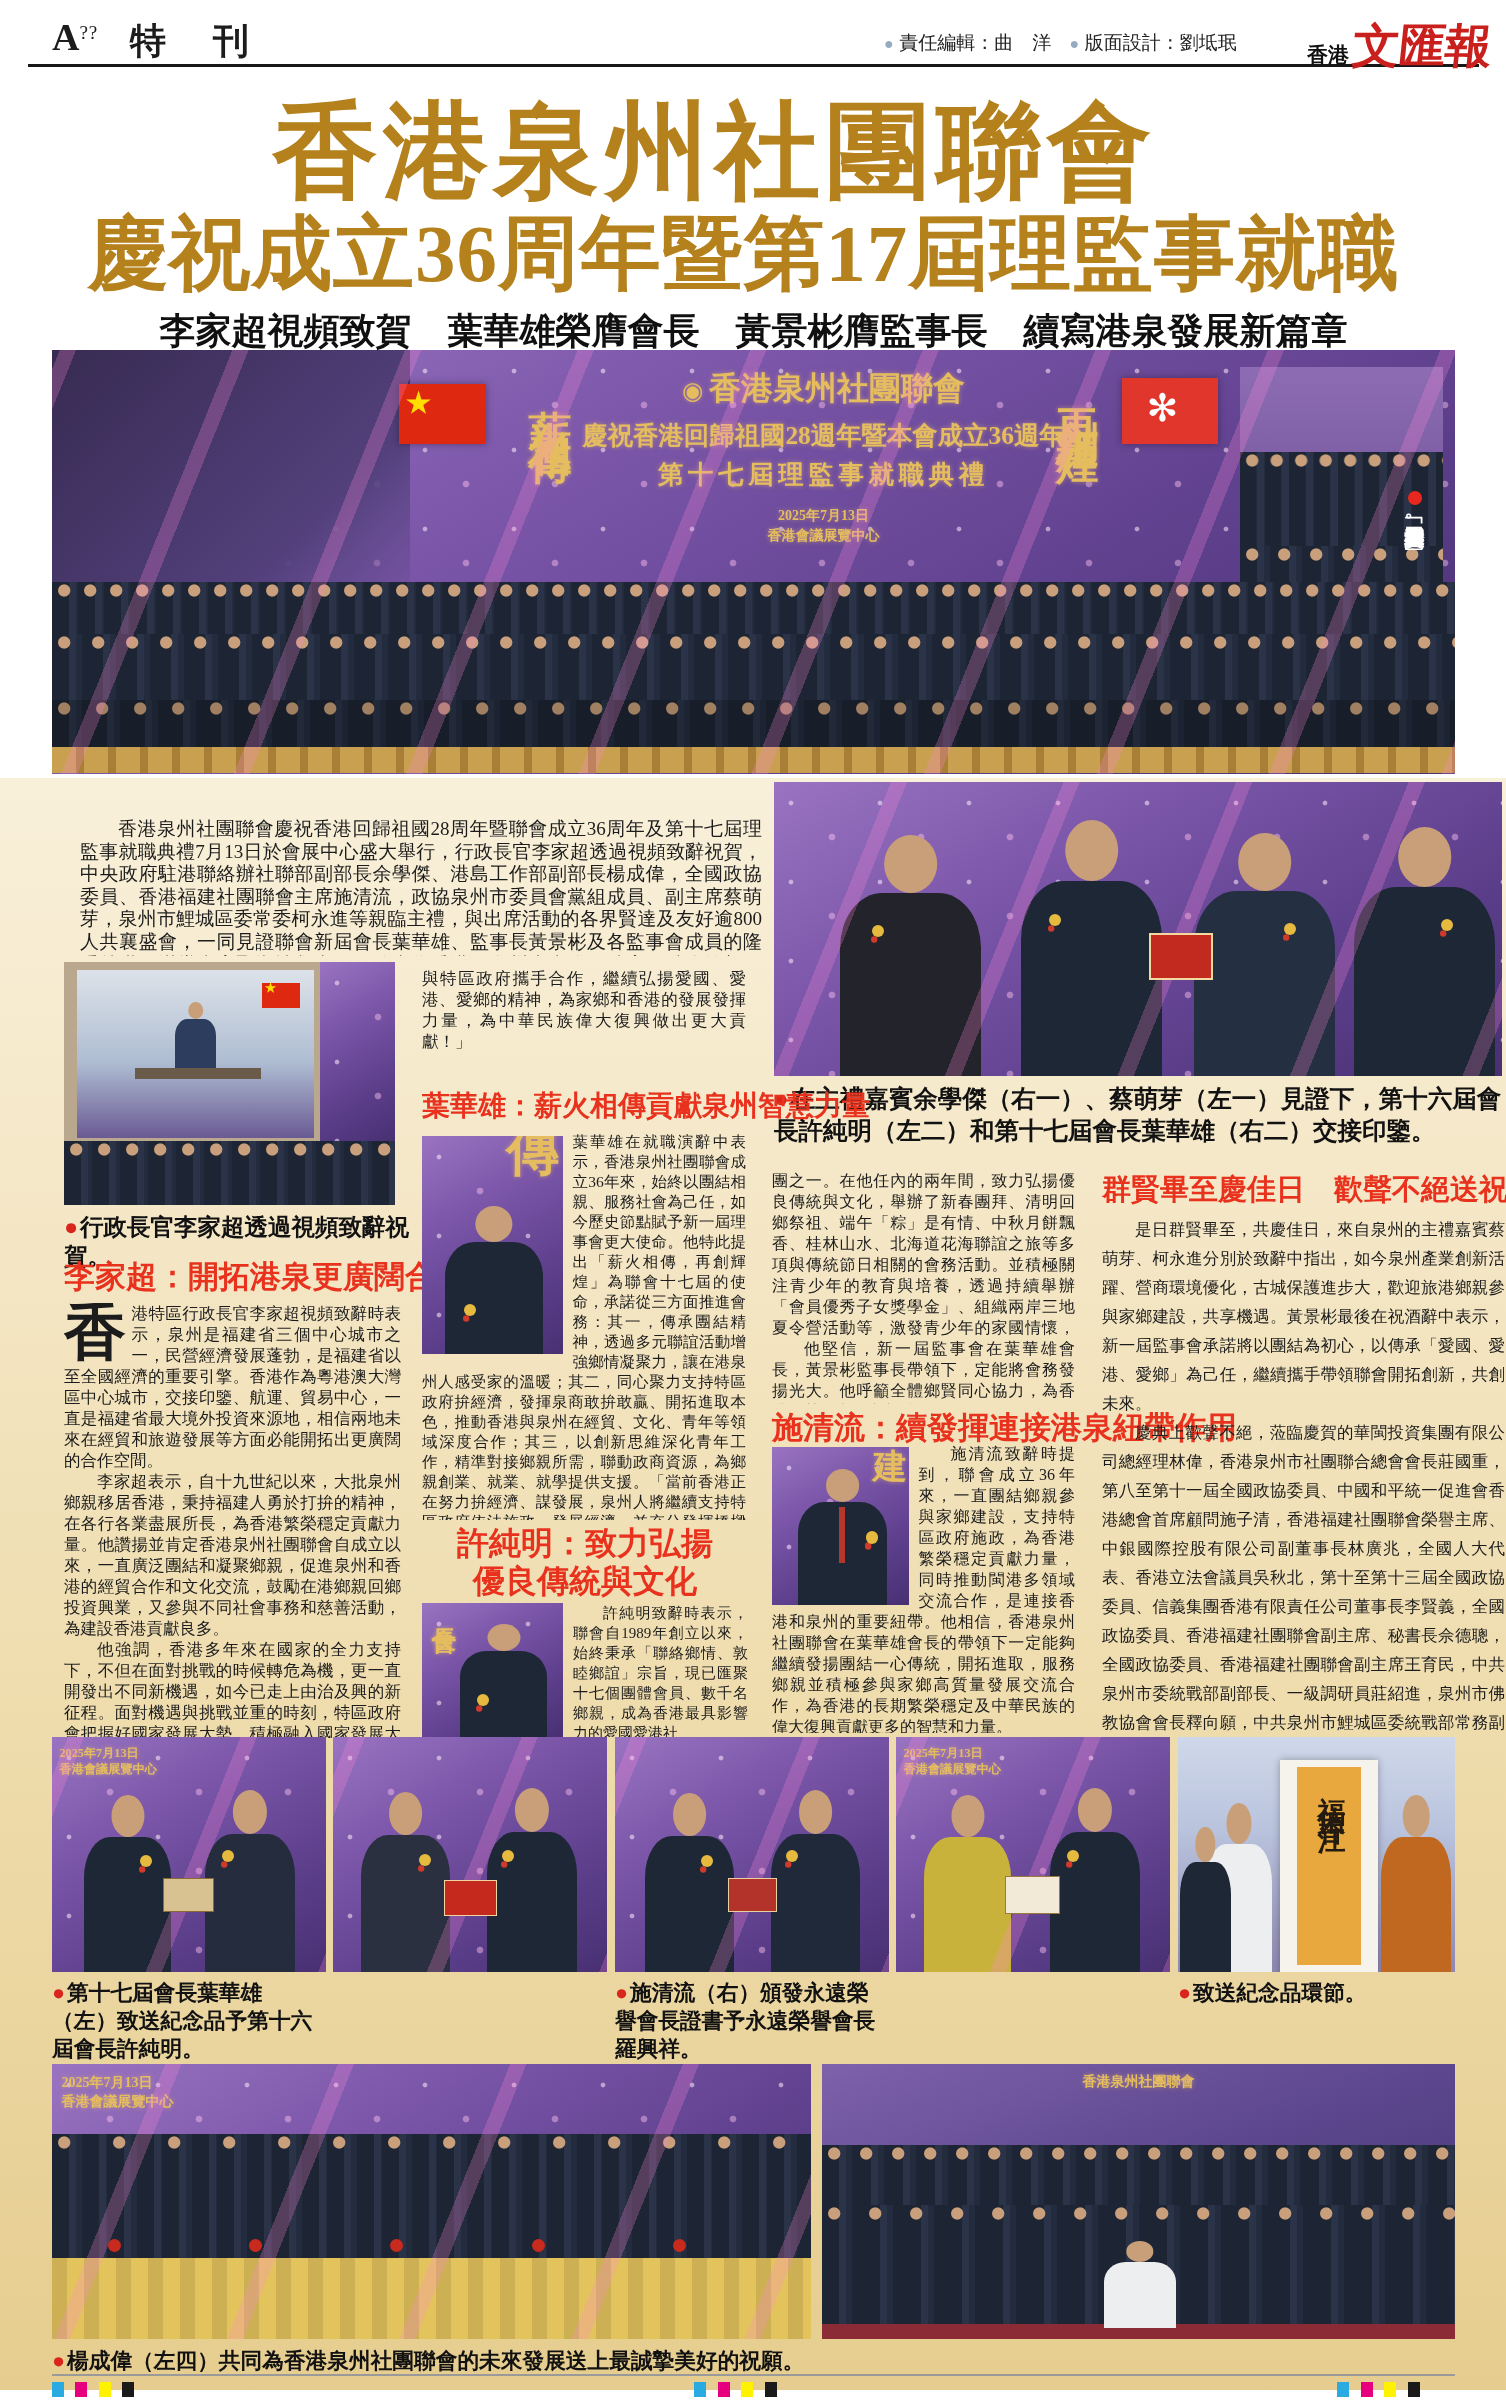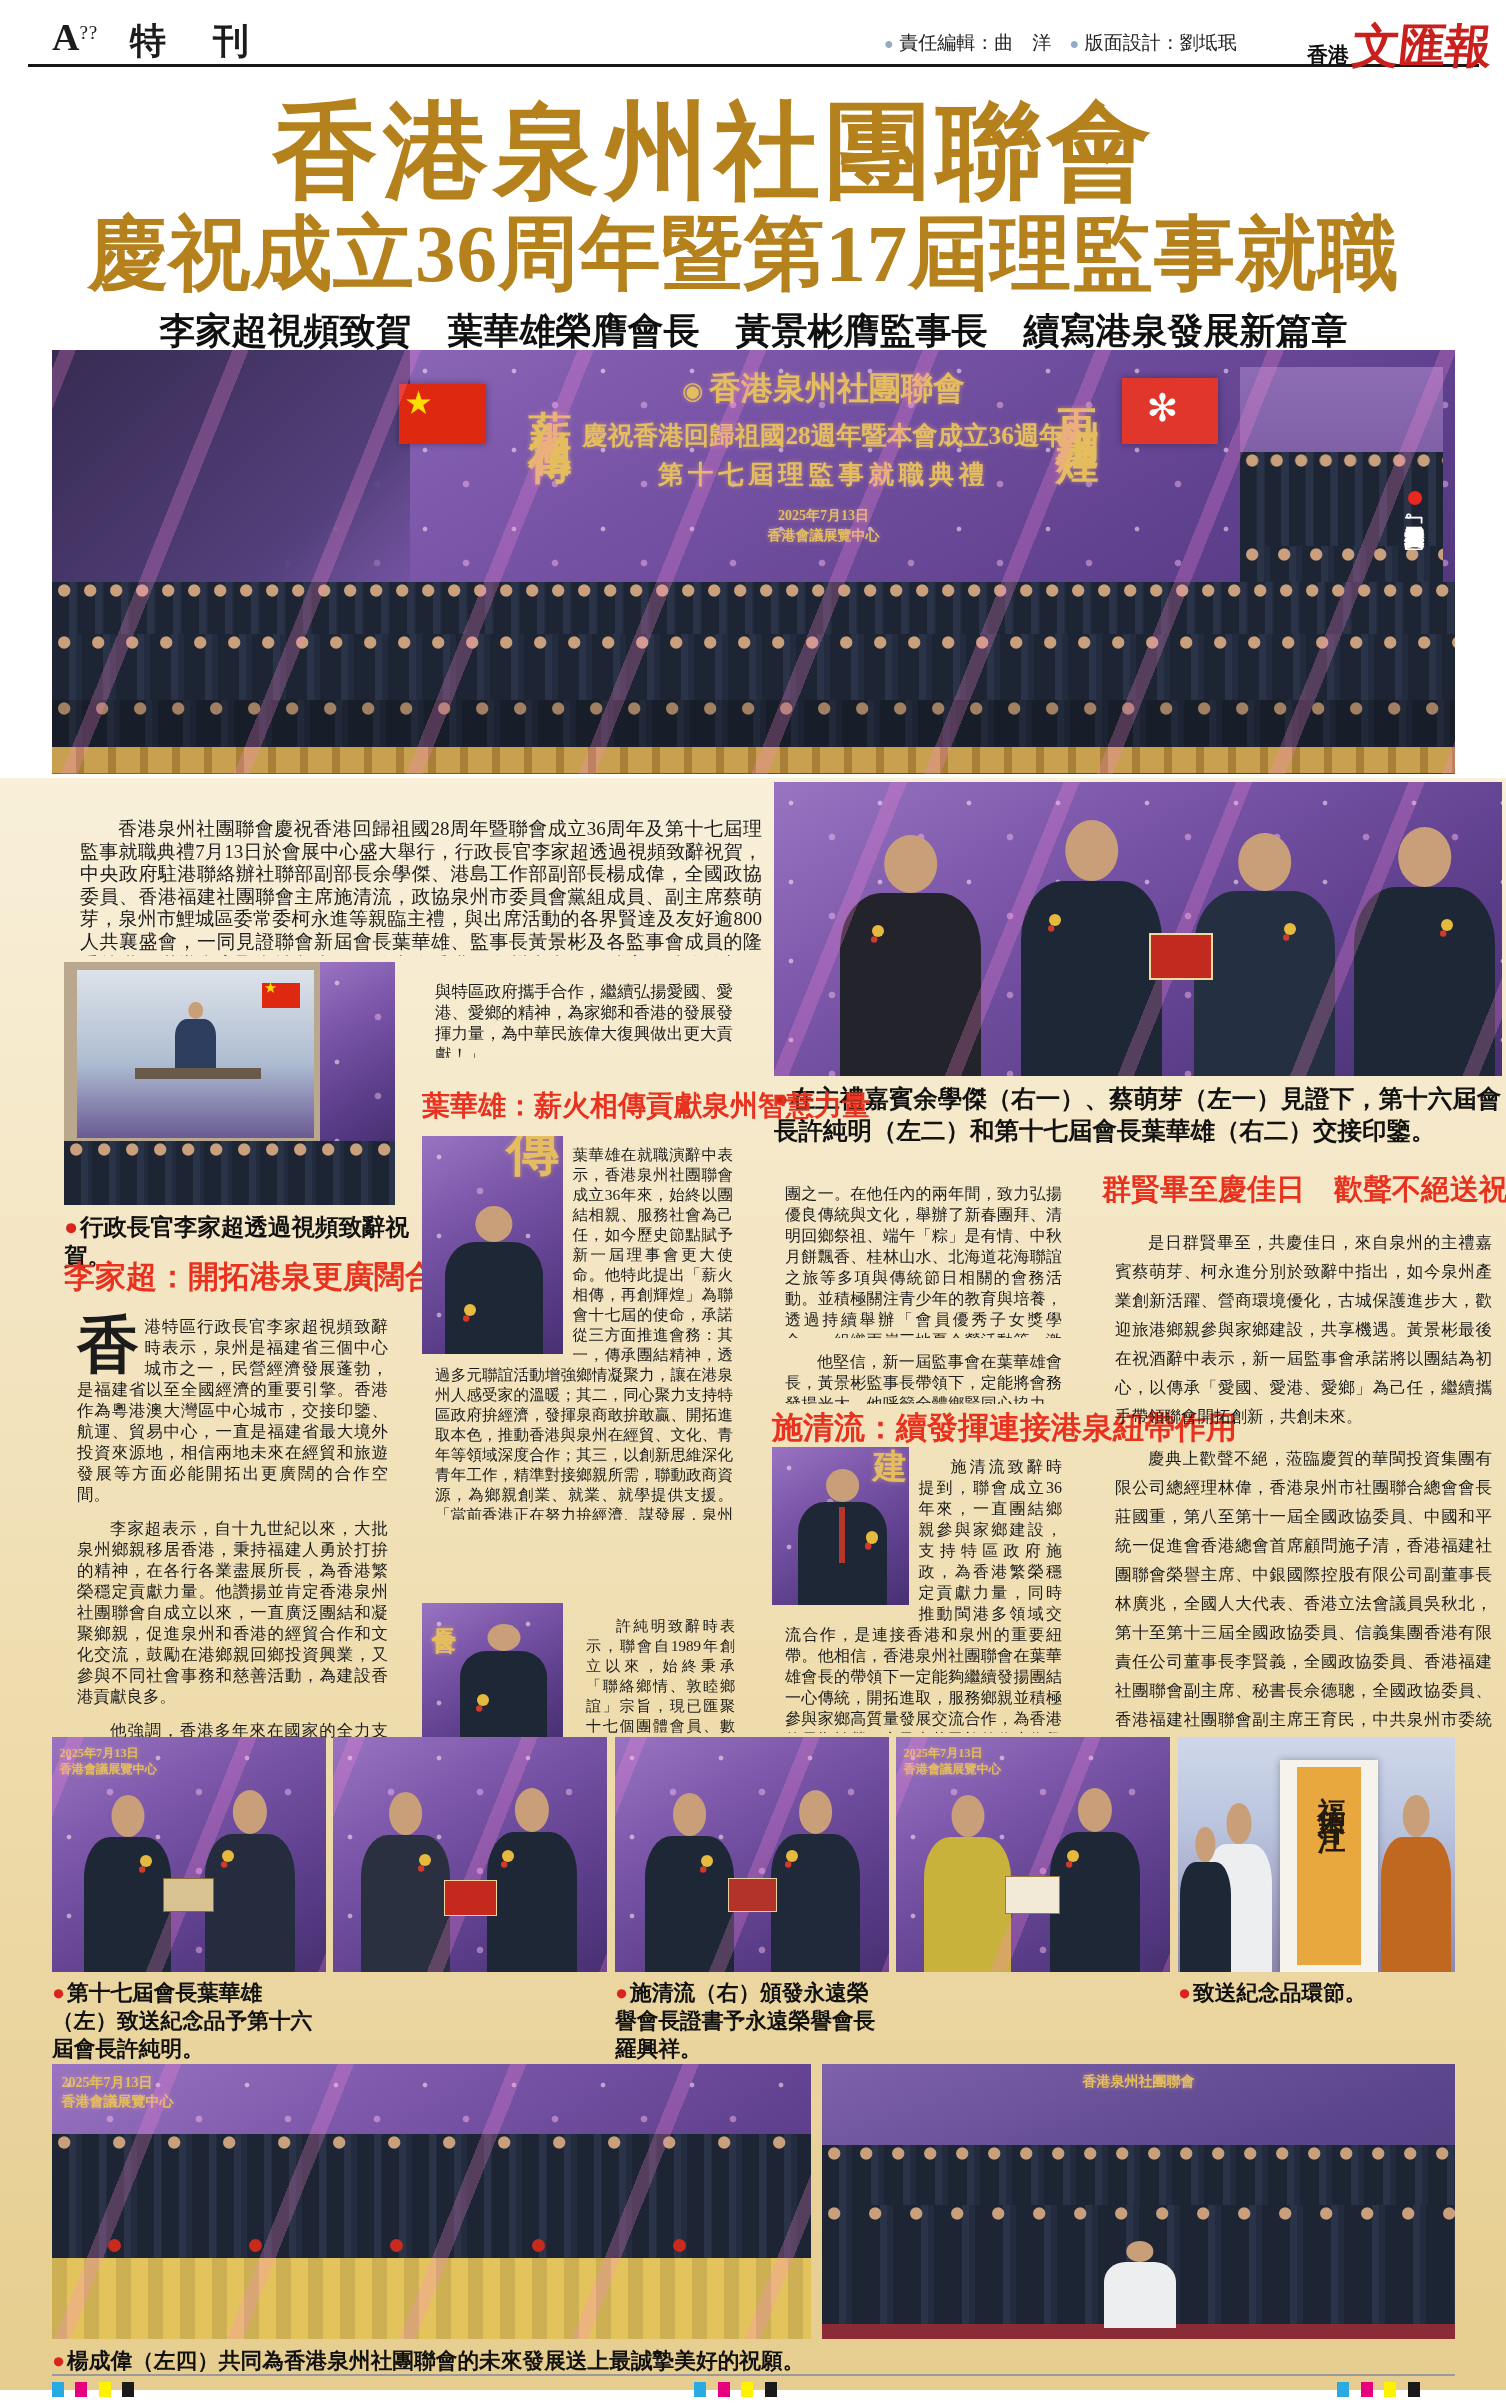--- a/index.html
+++ b/index.html
@@ -38,21 +38,21 @@
   .man.white .bd{background:#eceef0;}
   .man.robe .bd{background:#c0681f;}
   .fl{position:absolute;width:12.2px;height:12.2px;border-radius:50%;background:#e6b93f;box-shadow:-3.8px 8.5px 0 -2.8px #cf3a2a;z-index:3;}
   .gtx{color:#e5bd5e;font-weight:700;text-shadow:0 0 5.6px rgba(240,200,110,.5);}
   .vert{writing-mode:vertical-rl;text-orientation:upright;}
   
   .cream{background:linear-gradient(180deg,#f9f0da 0%,#f4e6c4 30%,#eedbaa 62%,#e6cd8f 100%);}
   .intro{font-size:19px;line-height:22.6px;text-align:justify;overflow:hidden;}
   .intro p{margin:16px;text-indent:2em;}
   .btxt{position:absolute;text-align:justify;overflow:hidden;color:#1c1c1c;}
-  .btxt p{margin:13px;text-indent:2em;}
+  .btxt p{margin:0;text-indent:2em;}
   .btxt p.noind{text-indent:0;}
   .cap{position:absolute;font-weight:700;color:#121212;font-size:22.6px;line-height:29px;}
   .cap .b{color:#d9251c;margin-right:1.9px;}
   .rh{position:absolute;font-weight:700;color:#e8321e;white-space:nowrap;}
   .dc{float:left;font-size:62px;line-height:55px;font-weight:700;padding:1.9px 5.6px 0 0;}
   .fph{float:left;position:relative;overflow:hidden;margin:3.8px 9.4px 3.8px 0;}
   
   .bar{position:absolute;width:12.2px;height:15px;}
 </style>
 </head>
@@ -176,20 +176,24 @@
       <span class="gtx abs" style="right:3.8px;top:5.6px;font-size:53px;">傳</span>
       <div class="man" style="left:22.6px;top:70px;width:98px;height:149px;">
           <div class="hd"></div>
           <div class="bd"></div>
           <span class="fl" style="left:19px;top:98px;"></span>
         </div>
     </div>
     <p class="noind">葉華雄在就職演辭中表示，香港泉州社團聯會成立36年來，始終以團結相親、服務社會為己任，如今歷史節點賦予新一屆理事會更大使命。他特此提出「薪火相傳，再創輝煌」為聯會十七屆的使命，承諾從三方面推進會務：其一，傳承團結精神，透過多元聯誼活動增強鄉情凝聚力，讓在港泉州人感受家的溫暖；其二，同心聚力支持特區政府拚經濟，發揮泉商敢拚敢贏、開拓進取本色，推動香港與泉州在經貿、文化、青年等領域深度合作；其三，以創新思維深化青年工作，精準對接鄉親所需，聯動政商資源，為鄉親創業、就業、就學提供支援。「當前香港正在努力拚經濟、謀發展，泉州人將繼續支持特區政府依法施政，發展經濟，並充分發揮橋樑作用，推動兩地經貿合作、文化交流，為兩地發展注入新動力。」</p>
 
   </div>
+  <div class="rh" style="left:422px;top:1524px;width:326px;text-align:center;font-size:32px;line-height:38px;white-space:normal;">
+    <div>許純明：致力弘揚</div>
+    <div>優良傳統與文化</div>
+  </div>
   <div class="ph purp spark" style="left:422px;top:1603px;width:141px;height:134px;">
     <span class="gtx abs vert" style="left:5.6px;top:5.6px;font-size:24.5px;height:113px;">會長</span>
     <div class="man" style="left:38px;top:21px;width:87px;height:113px;">
         <div class="hd"></div>
         <div class="bd"></div>
         <span class="fl" style="left:17px;top:70px;"></span>
       </div>
   </div>
   <div class="btxt" style="left:573px;top:1603px;width:175px;height:134px;font-size:15px;line-height:20px;">
     <p>許純明致辭時表示，聯會自1989年創立以來，始終秉承「聯絡鄉情、敦睦鄉誼」宗旨，現已匯聚十七個團體會員、數千名鄉親，成為香港最具影響力的愛國愛港社</p>

